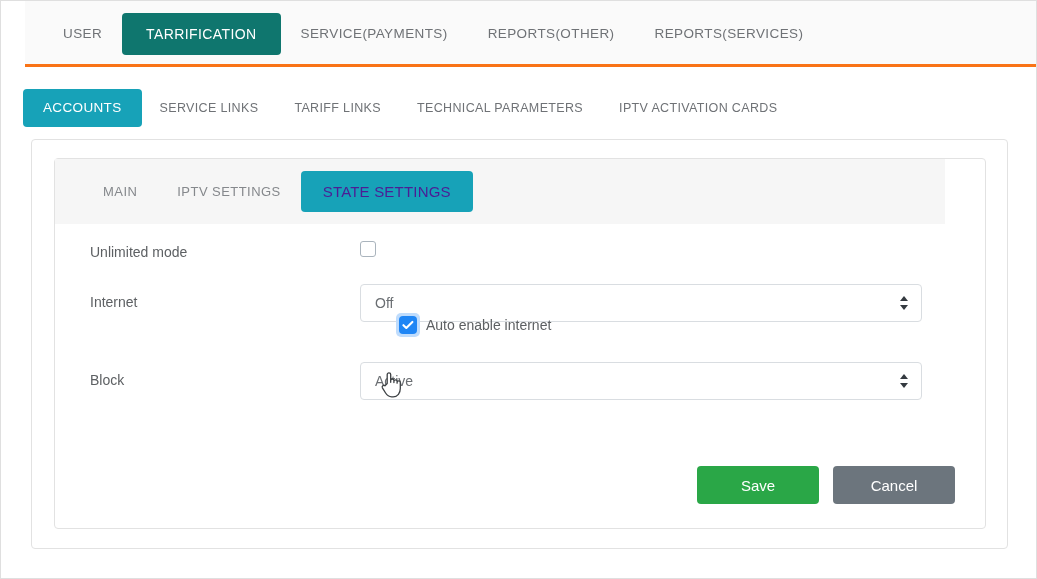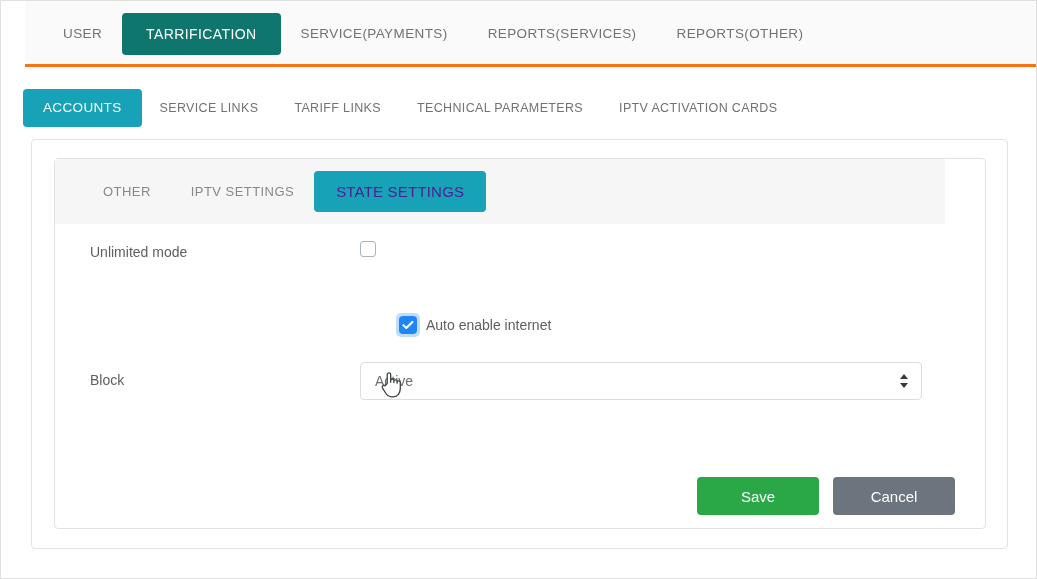--- a/index.html
+++ b/index.html
@@ -250,21 +250,21 @@
     top: 369px;
     width: 26px;
     height: 30px;
     pointer-events: none;
   }
 
   
   .btn-row {
     position: absolute;
     right: 30px;
-    bottom: 13px;
+    bottom: 24px;
     display: flex;
     gap: 14px;
   }
   .btn {
     border: none;
     border-radius: 4px;
     font-family: "Liberation Sans", sans-serif;
     font-size: 15px;
     color: #ffffff;
     width: 122px;
@@ -278,51 +278,65 @@
 </head>
 <body>
 
 <div class="app-frame">
 
   <div class="topbar">
     <div class="topbar-inner">
       <div class="nav-tab">USER</div>
       <div class="nav-tab active">TARRIFICATION</div>
       <div class="nav-tab">SERVICE(PAYMENTS)</div>
+      <div class="nav-tab">REPORTS(OTHER)</div>
       <div class="nav-tab">REPORTS(SERVICES)</div>
-      <div class="nav-tab">REPORTS(OTHER)</div>
     </div>
   </div>
 
   <div class="subtabs">
     <div class="subtab active">ACCOUNTS</div>
     <div class="subtab">SERVICE LINKS</div>
     <div class="subtab">TARIFF LINKS</div>
     <div class="subtab">TECHNICAL PARAMETERS</div>
     <div class="subtab">IPTV ACTIVATION CARDS</div>
   </div>
 
   <div class="outer-card">
     <div class="inner-card">
 
       <div class="tabstrip">
-        <div class="itab">OTHER</div>
+        <div class="itab">MAIN</div>
         <div class="itab">IPTV SETTINGS</div>
         <div class="itab active">STATE SETTINGS</div>
       </div>
 
       <div class="form-area">
 
         <div class="form-row" style="top:0px;height:60px;">
           <div class="field-label" style="top:20px;">Unlimited mode</div>
           <div class="ctrl-col" style="top:17px;">
             <div class="checkbox-plain"></div>
           </div>
         </div>
 
+        <div class="form-row" style="top:52px;height:60px;">
+          <div class="field-label" style="top:18px;">Internet</div>
+          <div class="ctrl-col" style="top:8px;">
+            <div class="select-box">
+              <span class="select-value">Off</span>
+              <span class="select-arrows">
+                <svg width="10" height="16" viewBox="0 0 10 16" xmlns="http://www.w3.org/2000/svg">
+                  <path d="M5 1 L9 6 L1 6 Z" fill="#343a40"></path>
+                  <path d="M5 15 L1 10 L9 10 Z" fill="#343a40"></path>
+                </svg>
+              </span>
+            </div>
+          </div>
+        </div>
 
         <div class="form-row" style="top:88px;height:36px;">
           <div class="ctrl-col" style="top:4px;">
             <div class="check-row">
               <span class="checkbox-on-wrap">
                 <span class="checkbox-on-halo"></span>
                 <span class="checkbox-on">
                   <svg width="18" height="18" viewBox="0 0 18 18" xmlns="http://www.w3.org/2000/svg">
                     <path d="M4.4 9.2 L7.3 12.0 L13.4 5.9" fill="none" stroke="#ffffff" stroke-width="2.1" stroke-linecap="round" stroke-linejoin="round"></path>
                   </svg>

